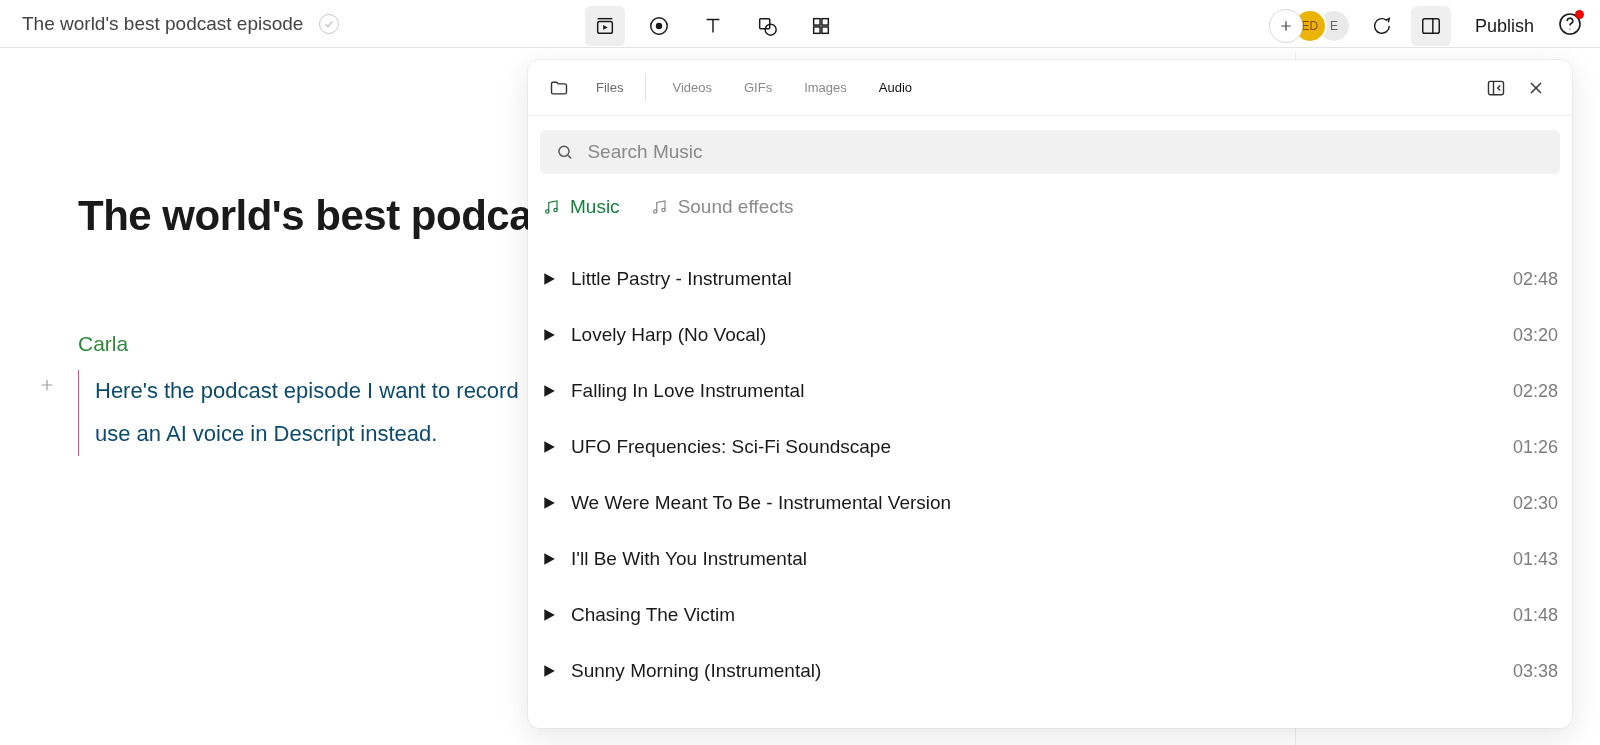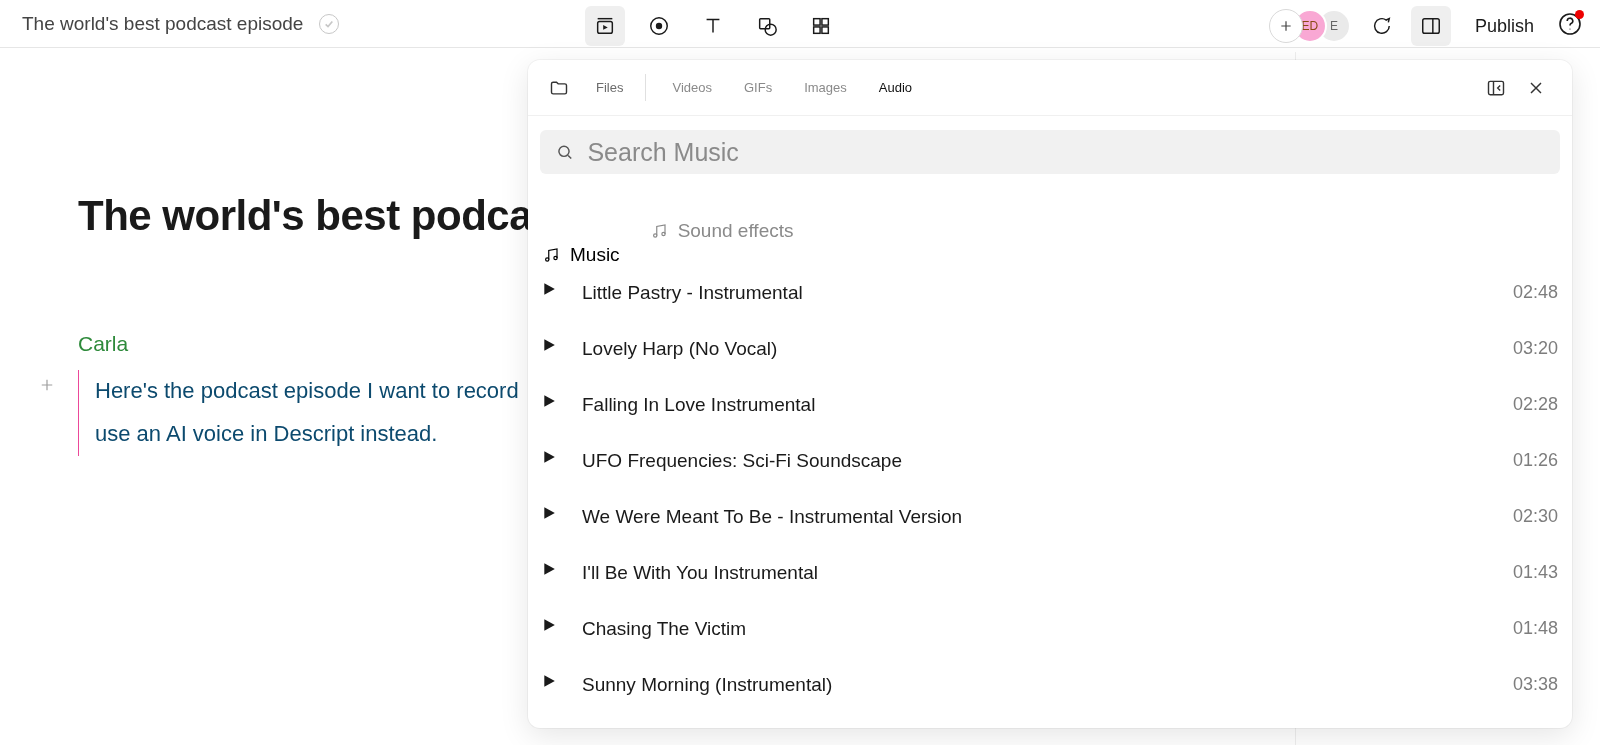--- a/index.html
+++ b/index.html
@@ -114,21 +114,21 @@
       height: 34px;
       border-radius: 50%;
       display: flex;
       align-items: center;
       justify-content: center;
       font-size: 12px;
       font-weight: 500;
       margin-left: -10px;
       border: 2px solid #fff;
     }
-    .avatar.orange { background: #f9a8d4; color: #8a4a14; z-index: 2; }
+    .avatar.orange { background: #eab308; color: #8a4a14; z-index: 2; }
     .avatar.grey   { background: #eaeaea; color: #666;    z-index: 1; }
     .icon-btn {
       width: 40px;
       height: 40px;
       display:flex;align-items:center;justify-content:center;
       border-radius:6px;
       cursor:pointer;
     }
     .icon-btn.filled { background:#efefef; }
     .icon-btn svg { width:22px;height:22px;stroke:#1a1a1a;fill:none;stroke-width:1.6; }
@@ -240,44 +240,44 @@
       background: #f1f1f1;
       border-radius: 6px;
       height: 44px;
       display:flex;align-items:center;
       padding: 0 16px;
       gap: 14px;
     }
     .search-box svg { width:18px;height:18px;stroke:#555;fill:none;stroke-width:2; }
     .search-box input {
       border:none;background:transparent;outline:none;
-      font-size: 25px;
+      font-size: 19px;
       color:#555;
       width:100%;
     }
     .search-box input::placeholder { color:#8a8a8a; }
 
     .cat-row {
       display:flex;align-items:center;gap: 30px;
       padding: 22px 14px 10px 14px;
     }
     .cat {
       display:flex;align-items:center;gap:10px;
       font-size: 19px;
       cursor:pointer;
     }
-    .cat.active { color:#000000; font-weight:500;margin-top:48px; }
+    .cat.active { color:#15803d; font-weight:500; }
     .cat.inactive { color:#8a8a8a; }
     .cat svg{width:18px;height:18px;stroke:currentColor;fill:none;stroke-width:1.6;}
 
     .track-list { padding: 6px 14px 0 14px; overflow:auto; flex:1; }
     .track {
-      display:flex;align-items:flex-start;
+      display:flex;align-items:flex-end;
       height: 56px;
-      gap: 26px;
+      gap: 15px;
       cursor: pointer;
     }
     .track .play svg{width:14px;height:14px;fill:#1a1a1a;stroke:none;}
     .track .tname {
       font-size: 19px;
       color:#1a1a1a;
       flex:1;
     }
     .track .tdur {
       font-size: 18px;

